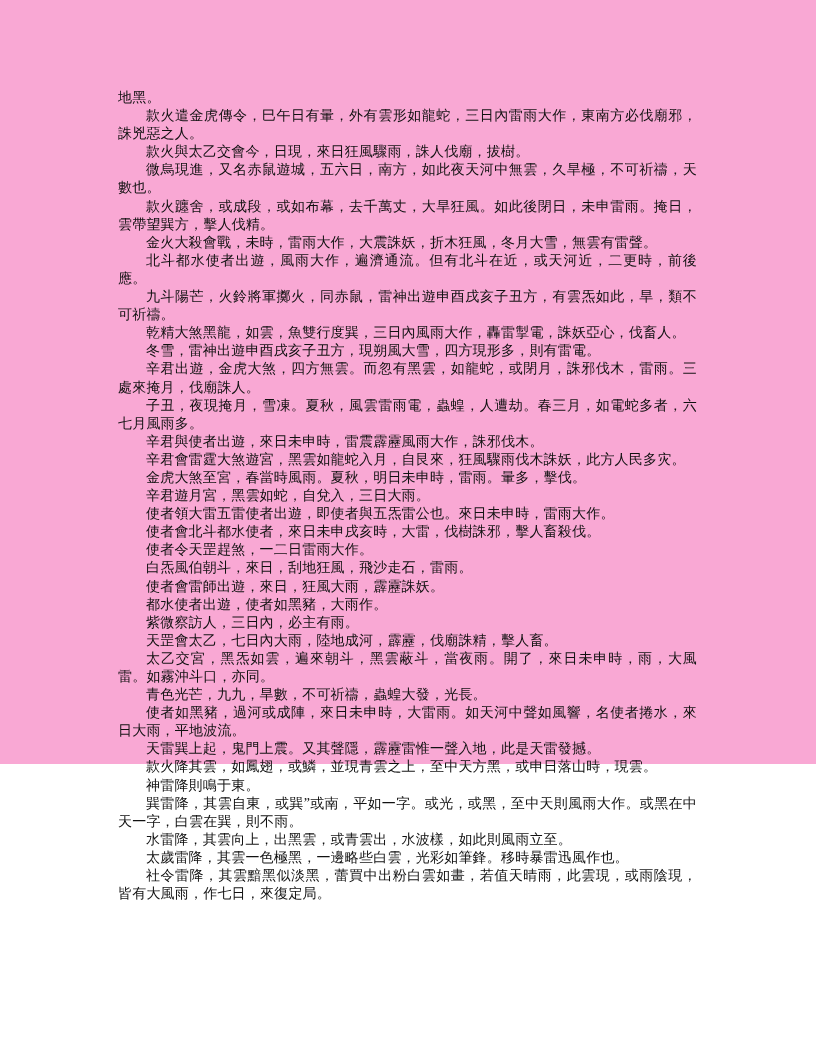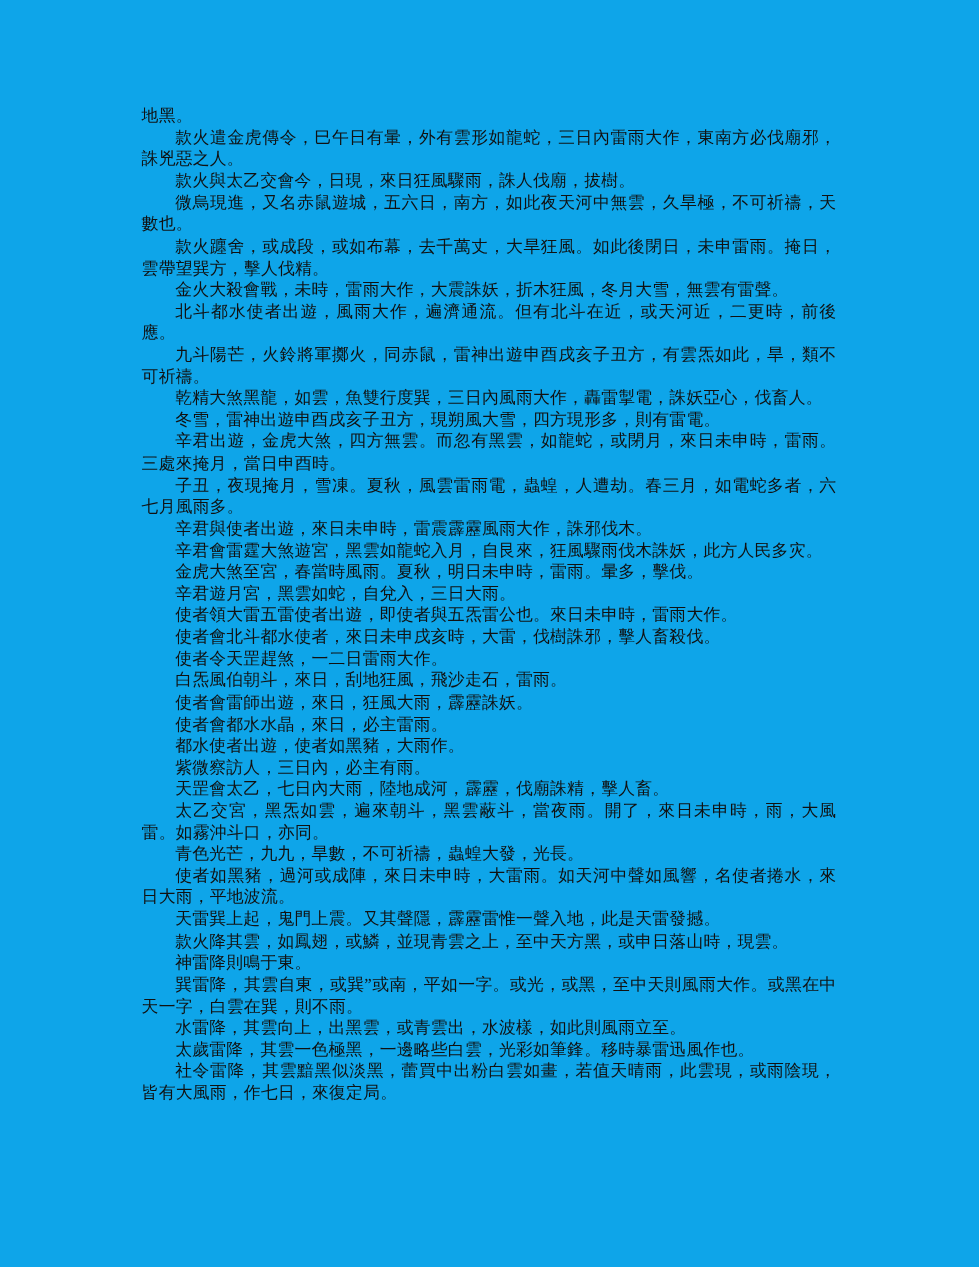--- a/index.html
+++ b/index.html
@@ -9,22 +9,22 @@
   }
   body {
     width: 816px;
     height: 1056px;
     overflow: hidden;
     font-family: "Liberation Serif", "DejaVu Serif", serif;
   }
   .page {
     box-sizing: border-box;
     width: 816px;
-    height: 1056px;
-    background: #0ea5e9;
+    height: 764px;
+    background: #f9a8d4;
     padding: 89px 119px 0 118px;
   }
   .text-block p {
     margin: 0;
     padding: 0;
     font-size: 14px;
     line-height: 18.1px;
     color: #111111;
     text-align: justify;
     text-justify: inter-character;
@@ -43,32 +43,31 @@
       <p>地黑。</p>
       <p class="indent">款火遣金虎傳令，巳午日有暈，外有雲形如龍蛇，三日內雷雨大作，東南方必伐廟邪，誅兇惡之人。</p>
       <p class="indent">款火與太乙交會今，日現，來日狂風驟雨，誅人伐廟，拔樹。</p>
       <p class="indent">微烏現進，又名赤鼠遊城，五六日，南方，如此夜天河中無雲，久旱極，不可祈禱，天數也。</p>
       <p class="indent">款火躔舍，或成段，或如布幕，去千萬丈，大旱狂風。如此後閉日，未申雷雨。掩日，雲帶望巽方，擊人伐精。</p>
       <p class="indent">金火大殺會戰，未時，雷雨大作，大震誅妖，折木狂風，冬月大雪，無雲有雷聲。</p>
       <p class="indent">北斗都水使者出遊，風雨大作，遍濟通流。但有北斗在近，或天河近，二更時，前後應。</p>
       <p class="indent">九斗陽芒，火鈴將軍擲火，同赤鼠，雷神出遊申酉戌亥子丑方，有雲炁如此，旱，類不可祈禱。</p>
       <p class="indent">乾精大煞黑龍，如雲，魚雙行度巽，三日內風雨大作，轟雷掣電，誅妖亞心，伐畜人。</p>
       <p class="indent">冬雪，雷神出遊申酉戌亥子丑方，現朔風大雪，四方現形多，則有雷電。</p>
-      <p class="indent">辛君出遊，金虎大煞，四方無雲。而忽有黑雲，如龍蛇，或閉月，來日未申時，雷雨。三處來掩月，當日申酉時。</p>
+      <p class="indent">辛君出遊，金虎大煞，四方無雲。而忽有黑雲，如龍蛇，或閉月，誅邪伐木，雷雨。三處來掩月，伐廟誅人。</p>
       <p class="indent">子丑，夜現掩月，雪凍。夏秋，風雲雷雨電，蟲蝗，人遭劫。春三月，如電蛇多者，六七月風雨多。</p>
       <p class="indent">辛君與使者出遊，來日未申時，雷震霹靂風雨大作，誅邪伐木。</p>
       <p class="indent">辛君會雷霆大煞遊宮，黑雲如龍蛇入月，自艮來，狂風驟雨伐木誅妖，此方人民多灾。</p>
       <p class="indent">金虎大煞至宮，春當時風雨。夏秋，明日未申時，雷雨。暈多，擊伐。</p>
       <p class="indent">辛君遊月宮，黑雲如蛇，自兌入，三日大雨。</p>
       <p class="indent">使者領大雷五雷使者出遊，即使者與五炁雷公也。來日未申時，雷雨大作。</p>
       <p class="indent">使者會北斗都水使者，來日未申戌亥時，大雷，伐樹誅邪，擊人畜殺伐。</p>
       <p class="indent">使者令天罡趕煞，一二日雷雨大作。</p>
       <p class="indent">白炁風伯朝斗，來日，刮地狂風，飛沙走石，雷雨。</p>
       <p class="indent">使者會雷師出遊，來日，狂風大雨，霹靂誅妖。</p>
-      <p class="indent">使者會都水水晶，來日，必主雷雨。</p>
       <p class="indent">都水使者出遊，使者如黑豬，大雨作。</p>
       <p class="indent">紫微察訪人，三日內，必主有雨。</p>
       <p class="indent">天罡會太乙，七日內大雨，陸地成河，霹靂，伐廟誅精，擊人畜。</p>
       <p class="indent">太乙交宮，黑炁如雲，遍來朝斗，黑雲蔽斗，當夜雨。開了，來日未申時，雨，大風雷。如霧沖斗口，亦同。</p>
       <p class="indent">青色光芒，九九，旱數，不可祈禱，蟲蝗大發，光長。</p>
       <p class="indent">使者如黑豬，過河或成陣，來日未申時，大雷雨。如天河中聲如風響，名使者捲水，來日大雨，平地波流。</p>
       <p class="indent">天雷巽上起，鬼門上震。又其聲隱，霹靂雷惟一聲入地，此是天雷發撼。</p>
       <p class="indent">款火降其雲，如鳳翅，或鱗，並現青雲之上，至中天方黑，或申日落山時，現雲。</p>
       <p class="indent">神雷降則鳴于東。</p>
       <p class="indent">巽雷降，其雲自東，或巽”或南，平如一字。或光，或黑，至中天則風雨大作。或黑在中天一字，白雲在巽，則不雨。</p>

